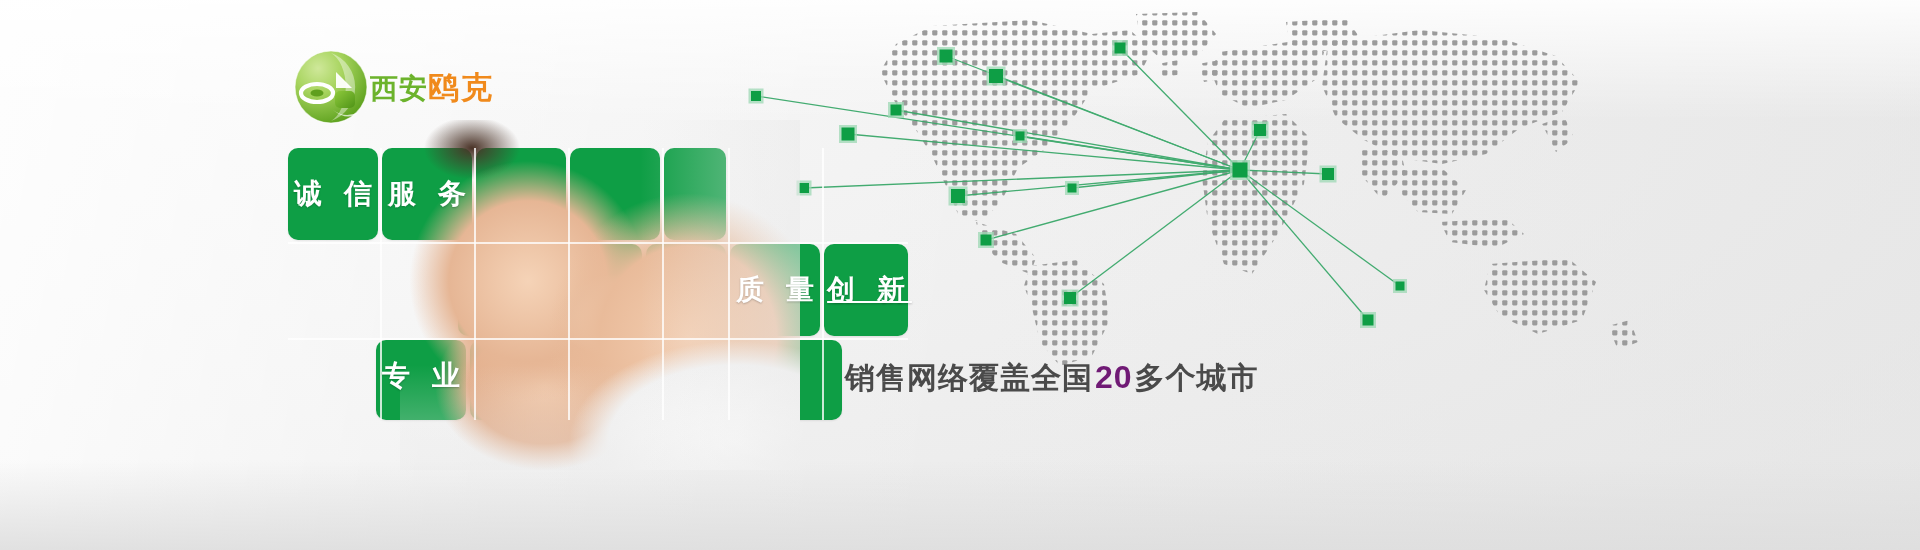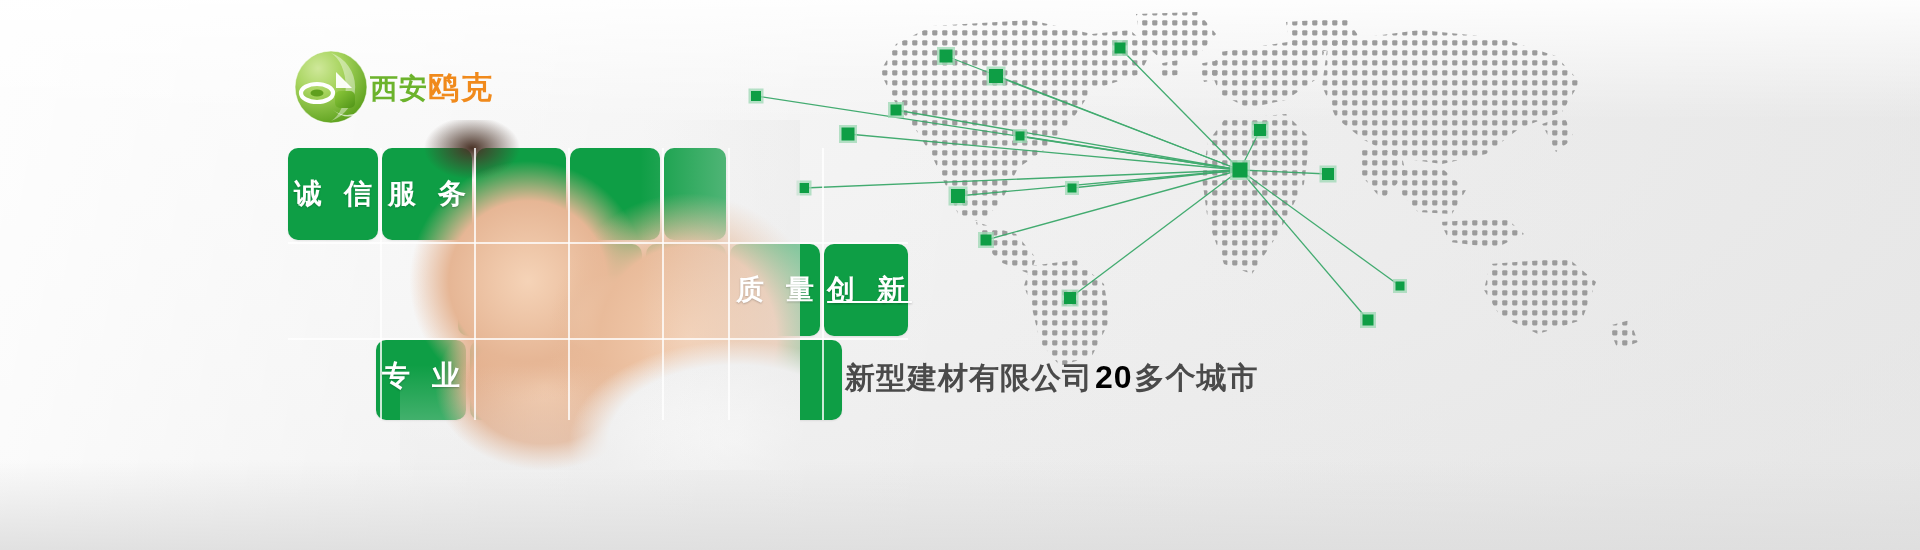--- a/index.html
+++ b/index.html
@@ -171,21 +171,21 @@
     position: absolute;
     left: 845px;
     top: 358px;
     font-size: 30px;
     font-weight: bold;
     color: #4a4a4a;
     letter-spacing: 1px;
     white-space: nowrap;
   }
   .tagline .hl {
-    color: #000000;
+    color: #701a75;
     font-size: 32px;
     padding: 0 2px;
   }
 </style>
 </head>
 <body>
 
 <div id="banner">
 
   <div class="bg-base"></div>
@@ -396,16 +396,16 @@
       <circle cx="39" cy="39" r="36" fill="none" stroke="#ffffff" stroke-width="1.2" opacity="0.55"></circle>
     </svg>
     <div class="logo-text">
       <div class="logo-line1">
         <span class="cityname">西安</span><span class="brand">鸥克</span>
       </div>
     </div>
   </div>
 
   <div class="tagline">
-    <span>新型建材有限公司</span><span class="hl">20</span><span>多个城市</span>
+    <span>销售网络覆盖全国</span><span class="hl">20</span><span>多个城市</span>
   </div>
 
 </div>
 
 </body></html>

